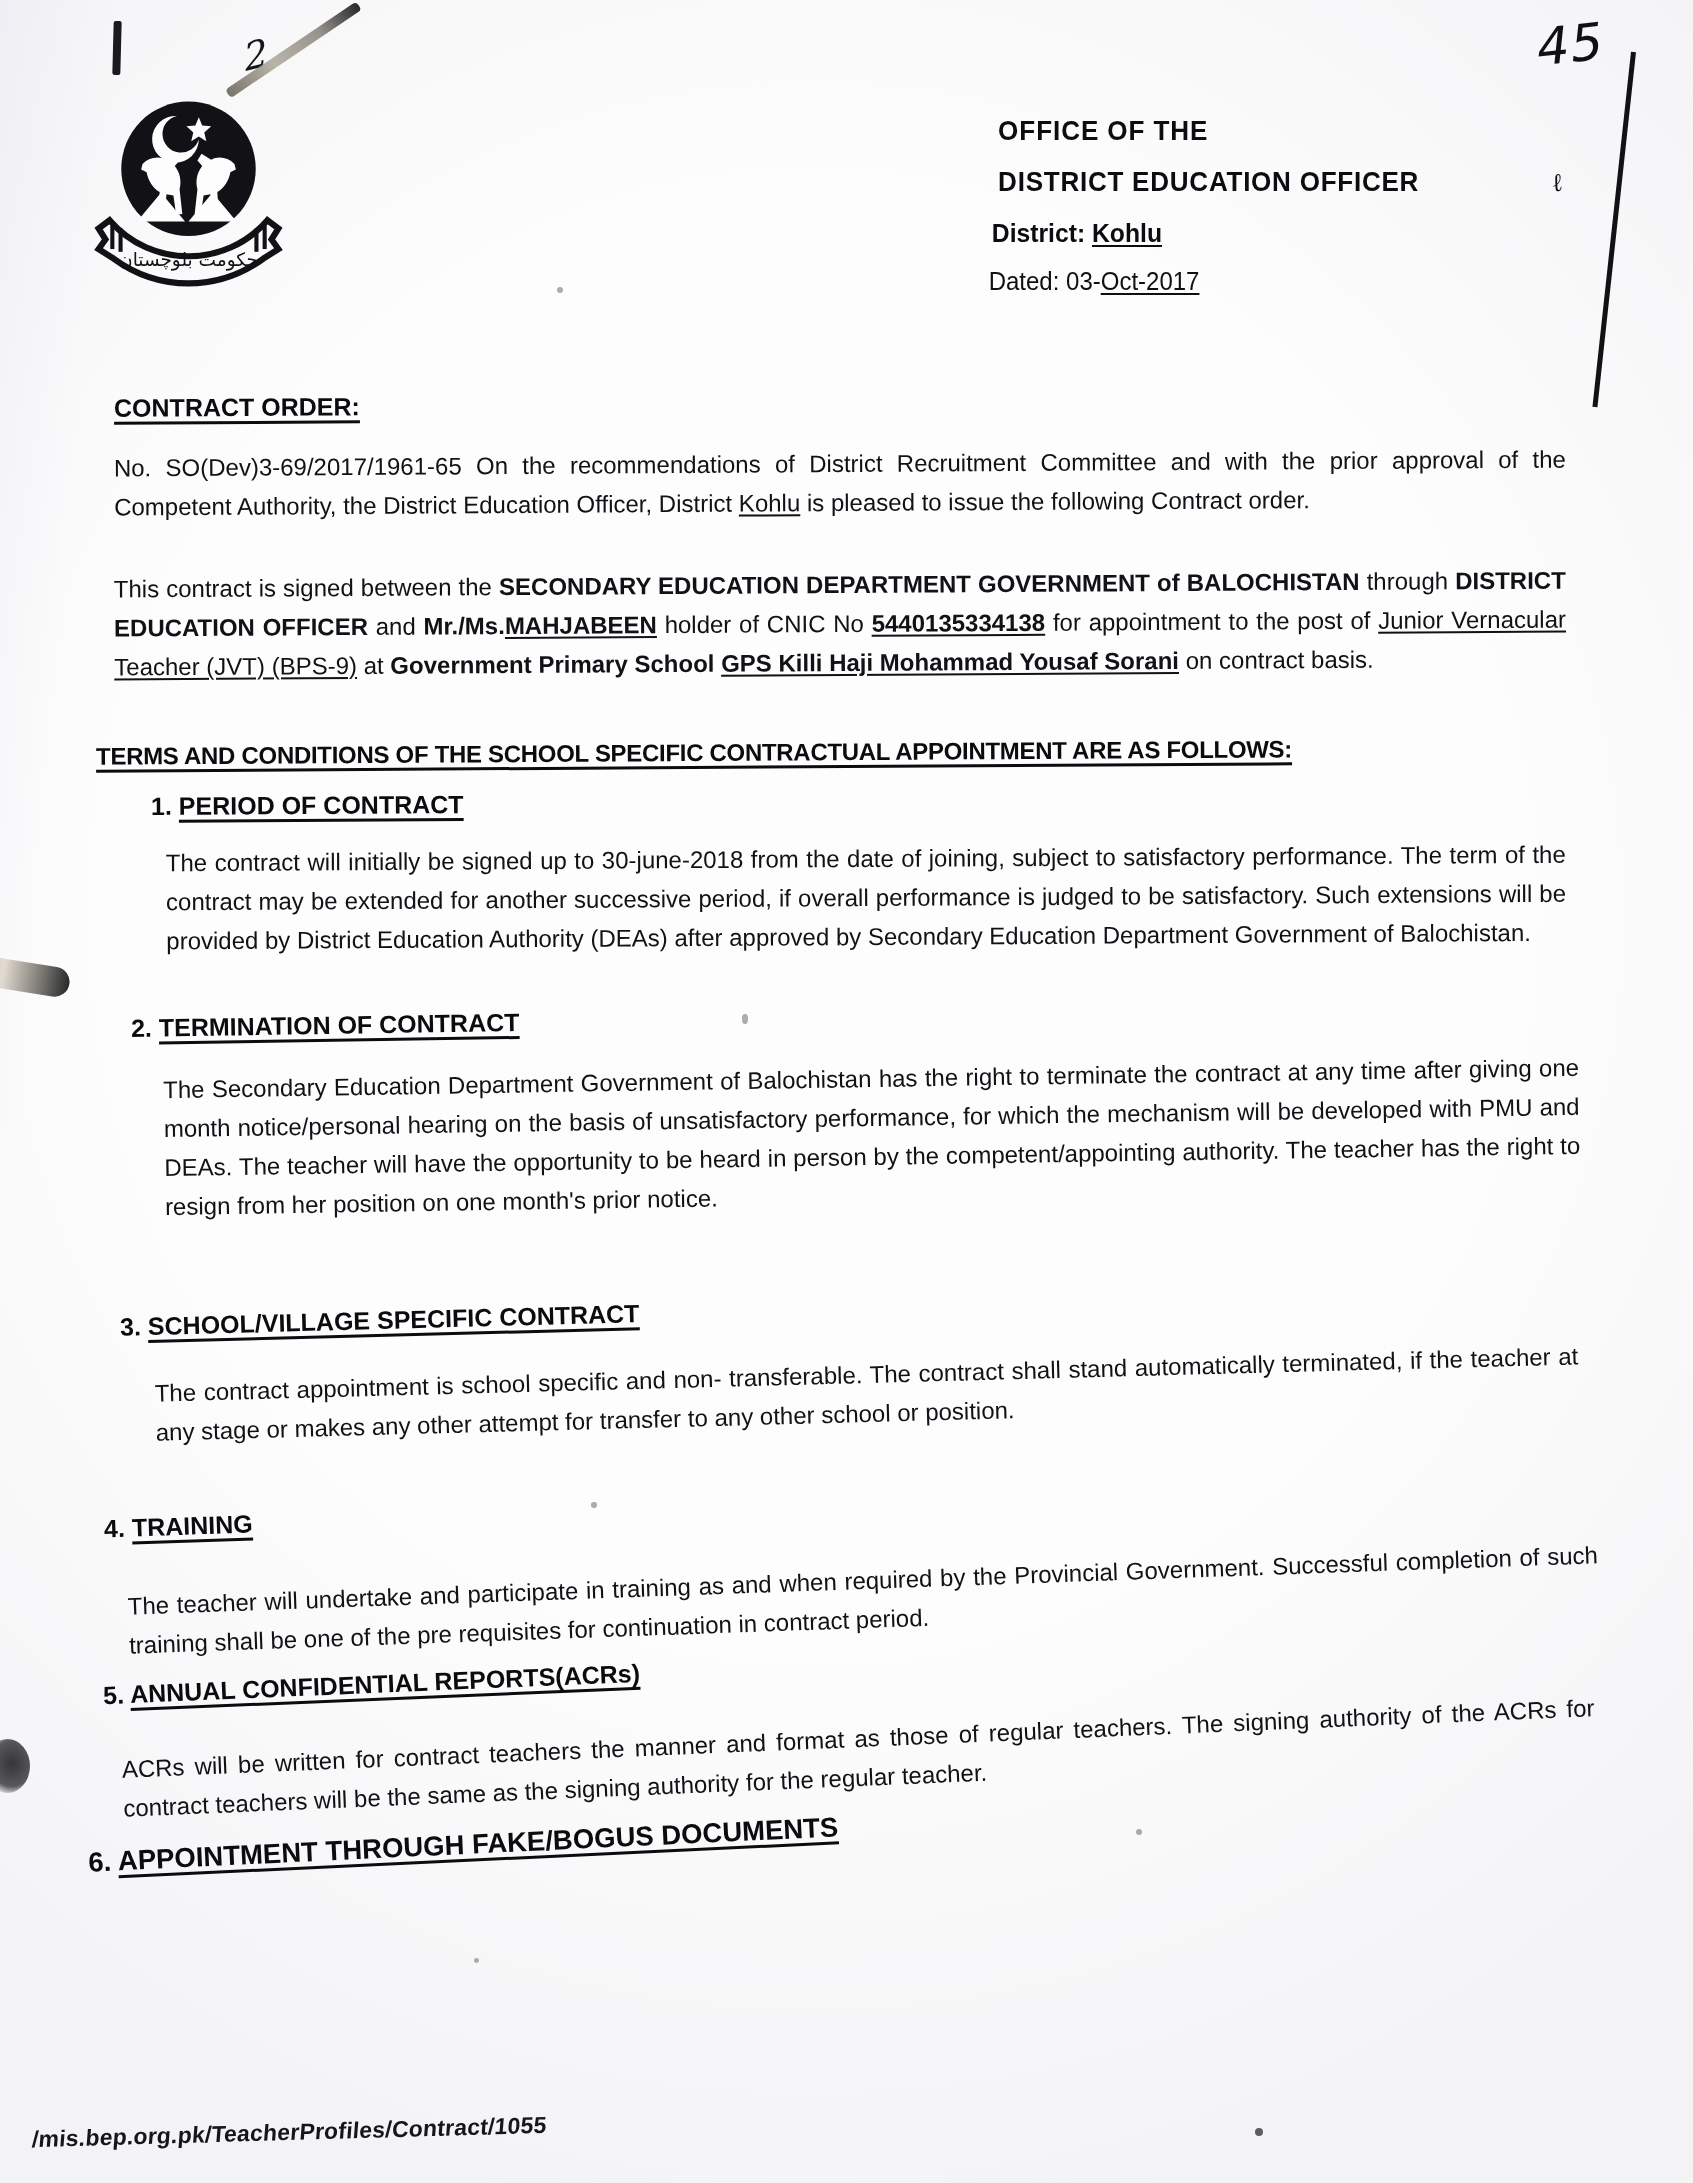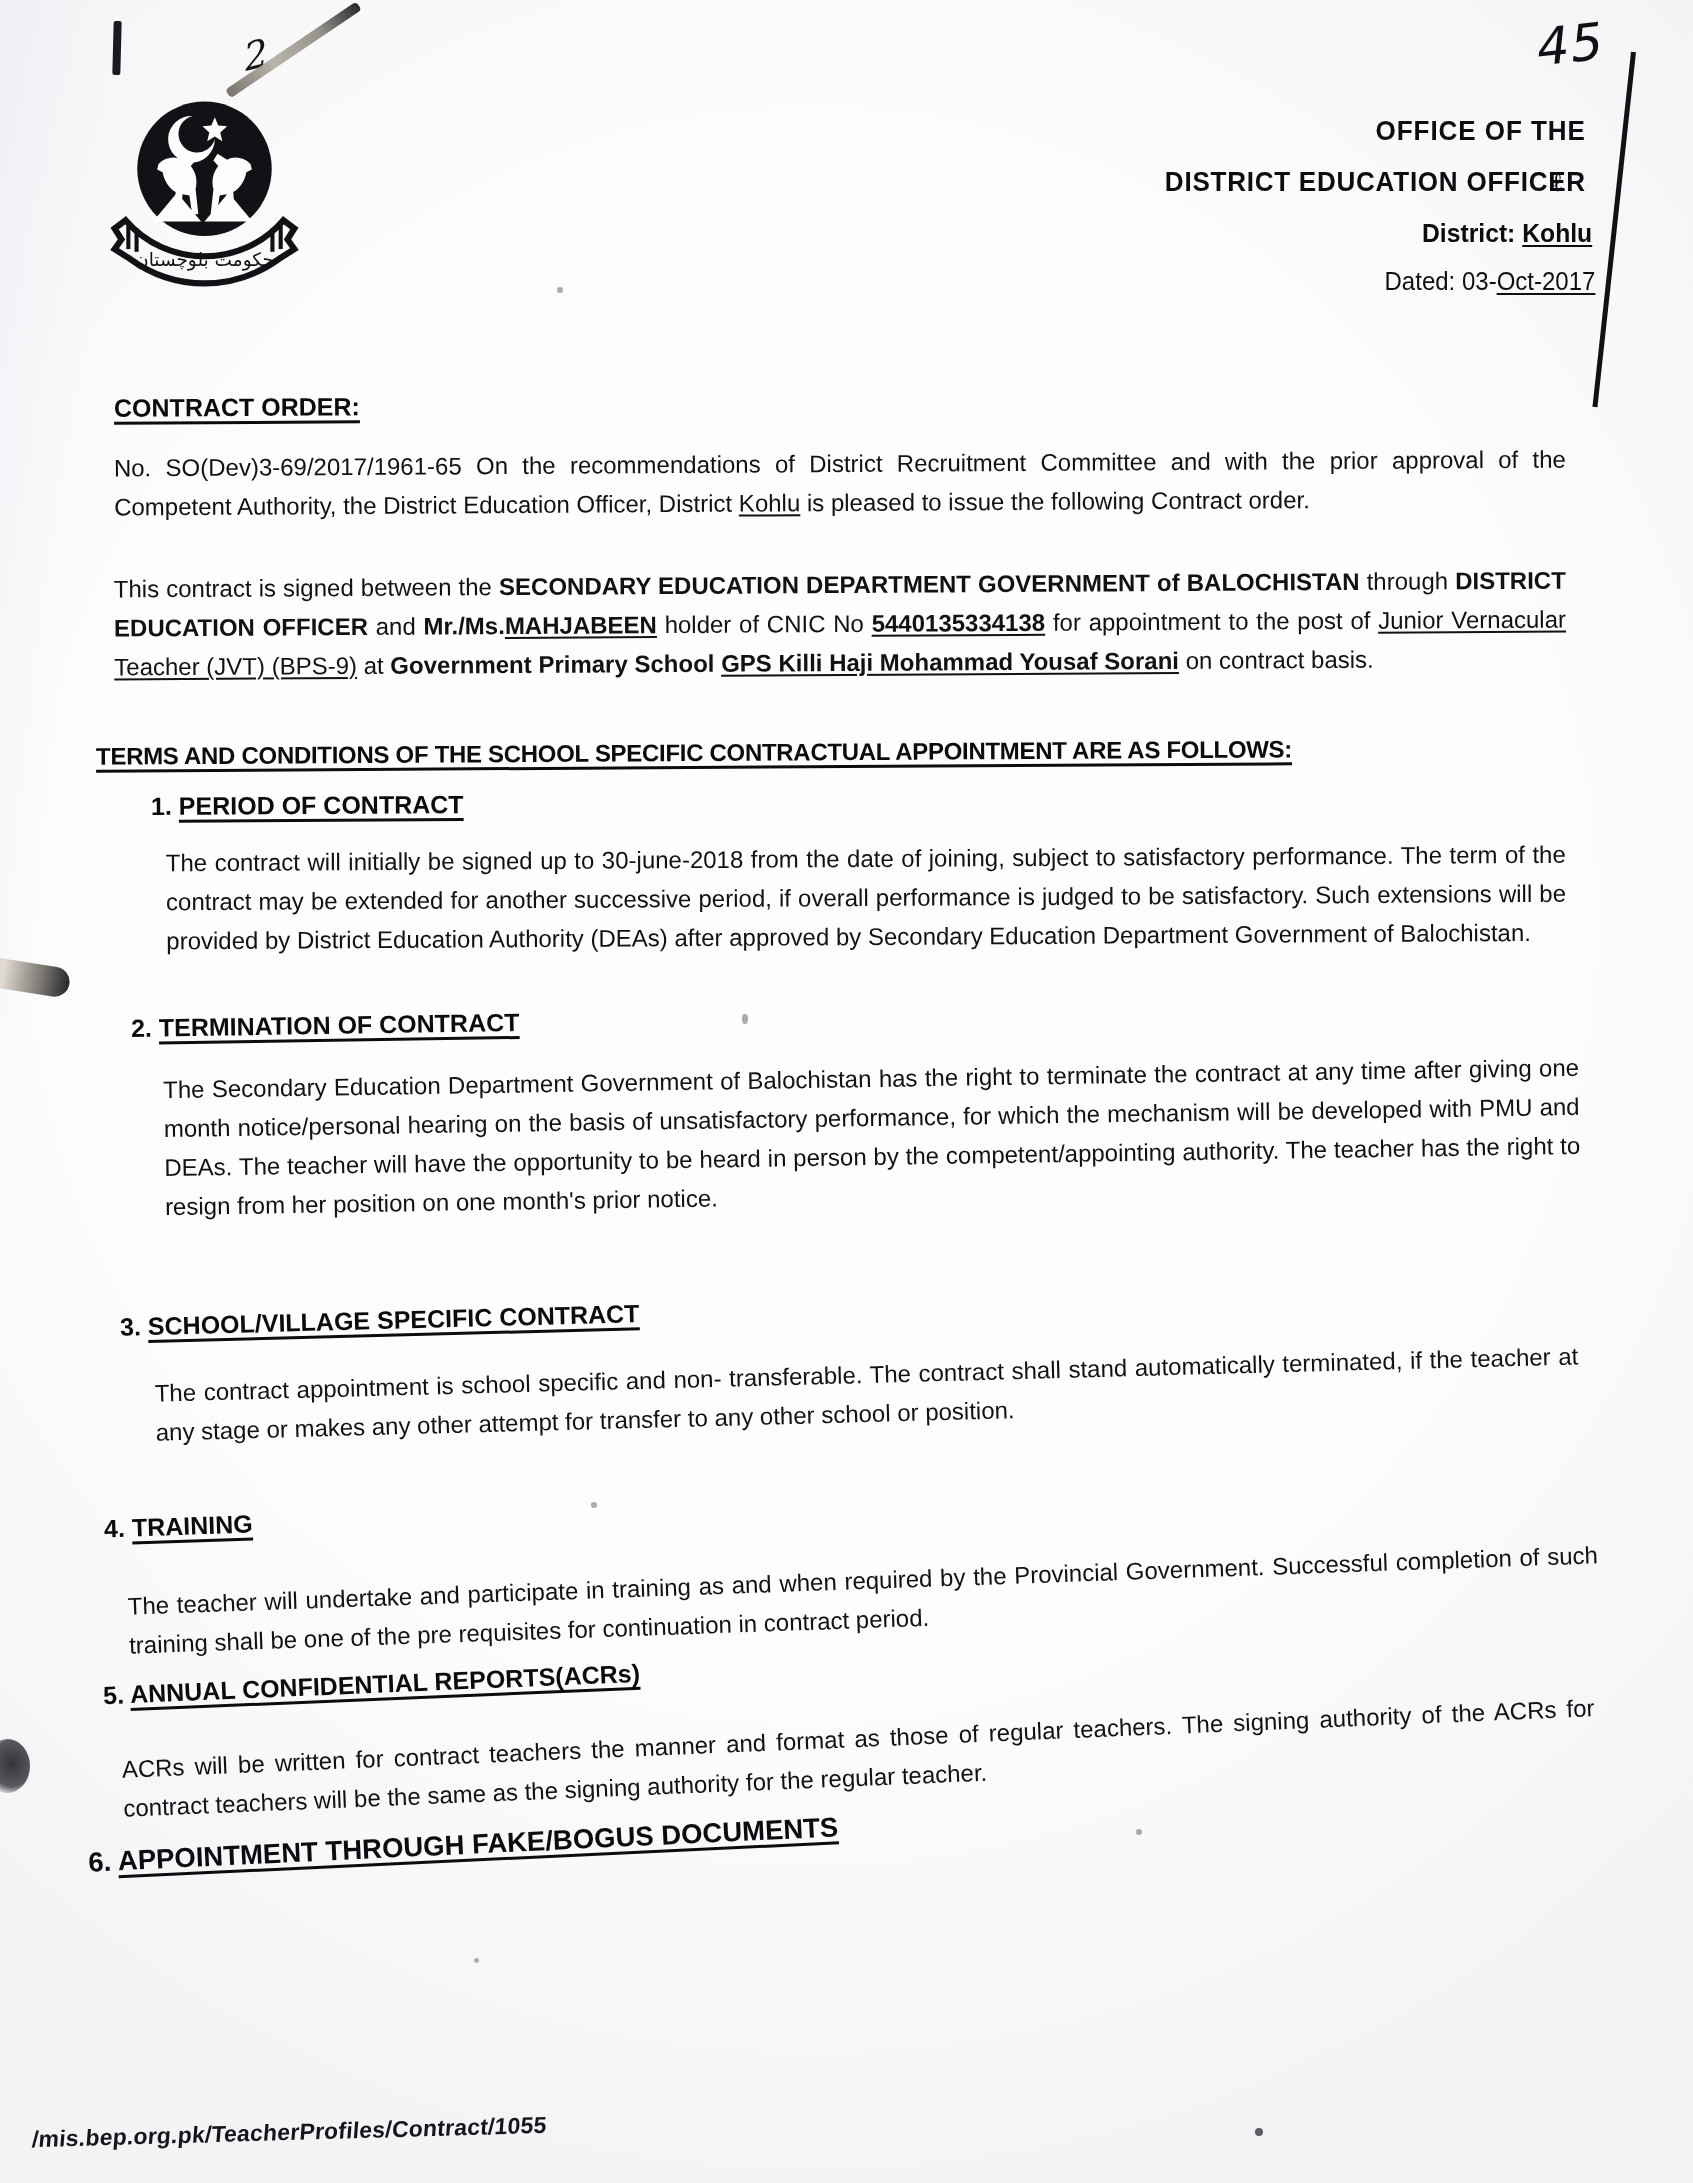--- a/index.html
+++ b/index.html
@@ -27,21 +27,21 @@
     inset: 0;
     background:
       radial-gradient(ellipse 75% 60% at 48% 42%, rgba(255,255,255,0) 55%, rgba(232,232,238,0.45) 100%),
       linear-gradient(95deg, rgba(242,240,246,0.75) 0px, rgba(255,255,255,0) 117px);
     pointer-events: none;
   }
 
   
   .emblem {
     position: absolute;
-    left: 105px;
+    left: 89px;
     top: 76px;
     width: 199px;
     height: 213px;
   }
   .emblem svg { width: 100%; height: 100%; display: block; }
 
   .hand-mark-2 {
     position: absolute;
     left: 244px;
     top: 33px;
@@ -82,21 +82,21 @@
     background: #111116;
     transform: rotate(6.2deg);
     transform-origin: top center;
   }
 
   .header-block {
     position: absolute;
     left: 976px;
     top: 115px;
     width: 632px;
-    text-align: right;
+    text-align: left;
   }
   .hdr-line1 {
     font-family: "Liberation Sans", sans-serif;
     font-weight: bold;
     font-size: 28px;
     letter-spacing: 1px;
     color: #0d0d11;
     transform: scaleX(0.93);
   }
   .hdr-line2 {

